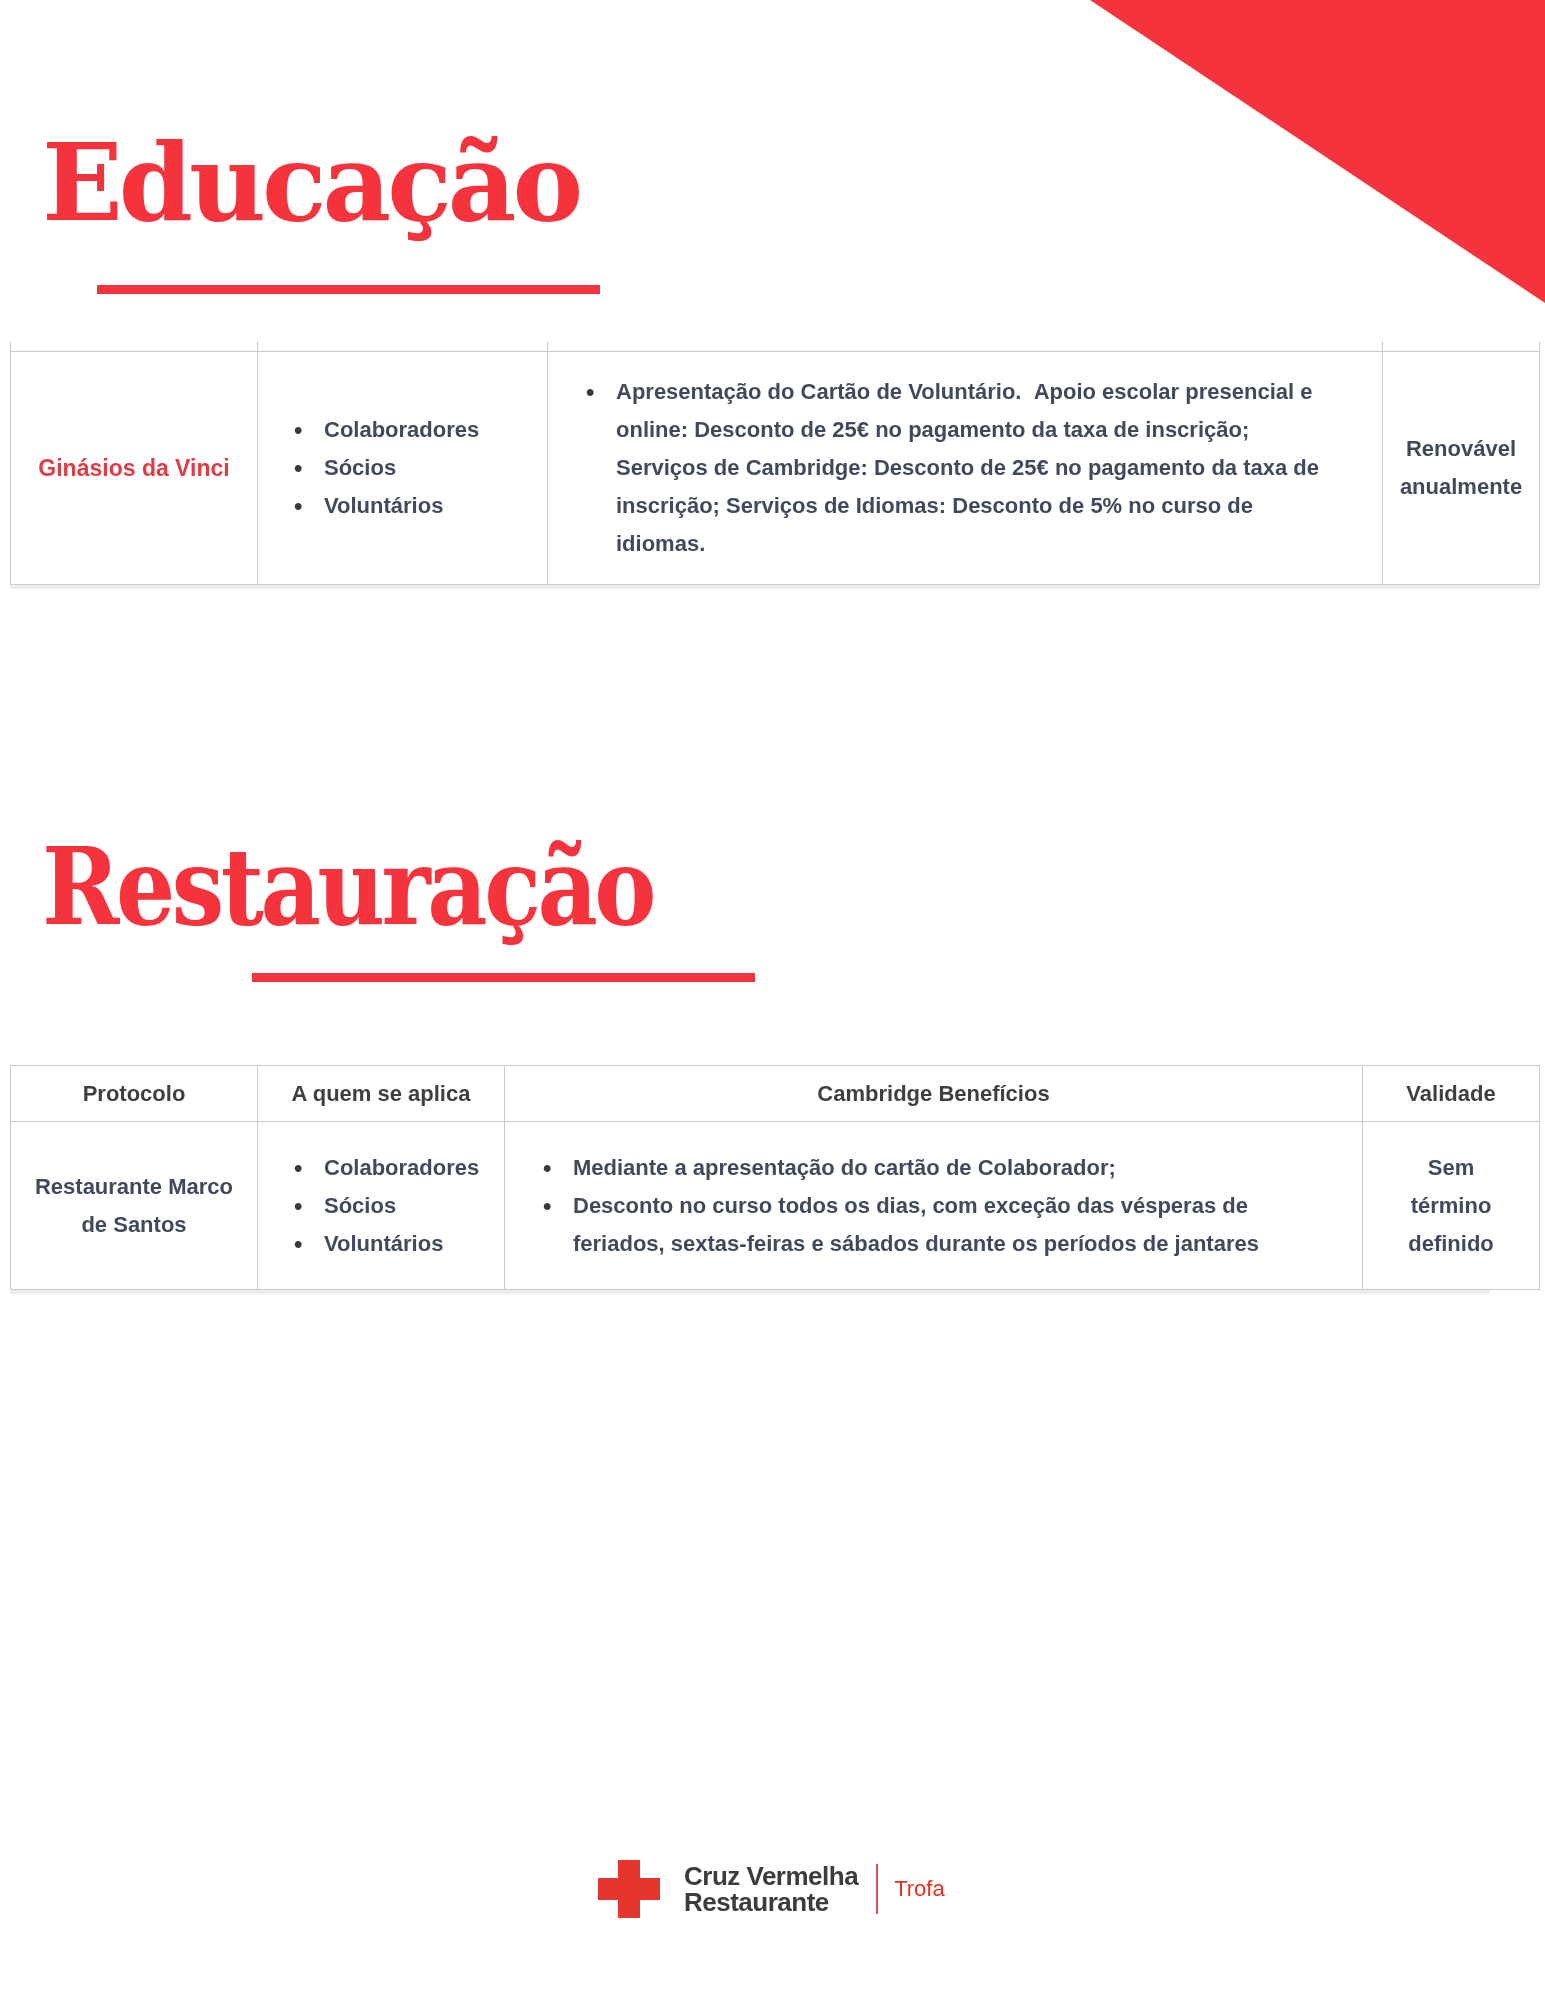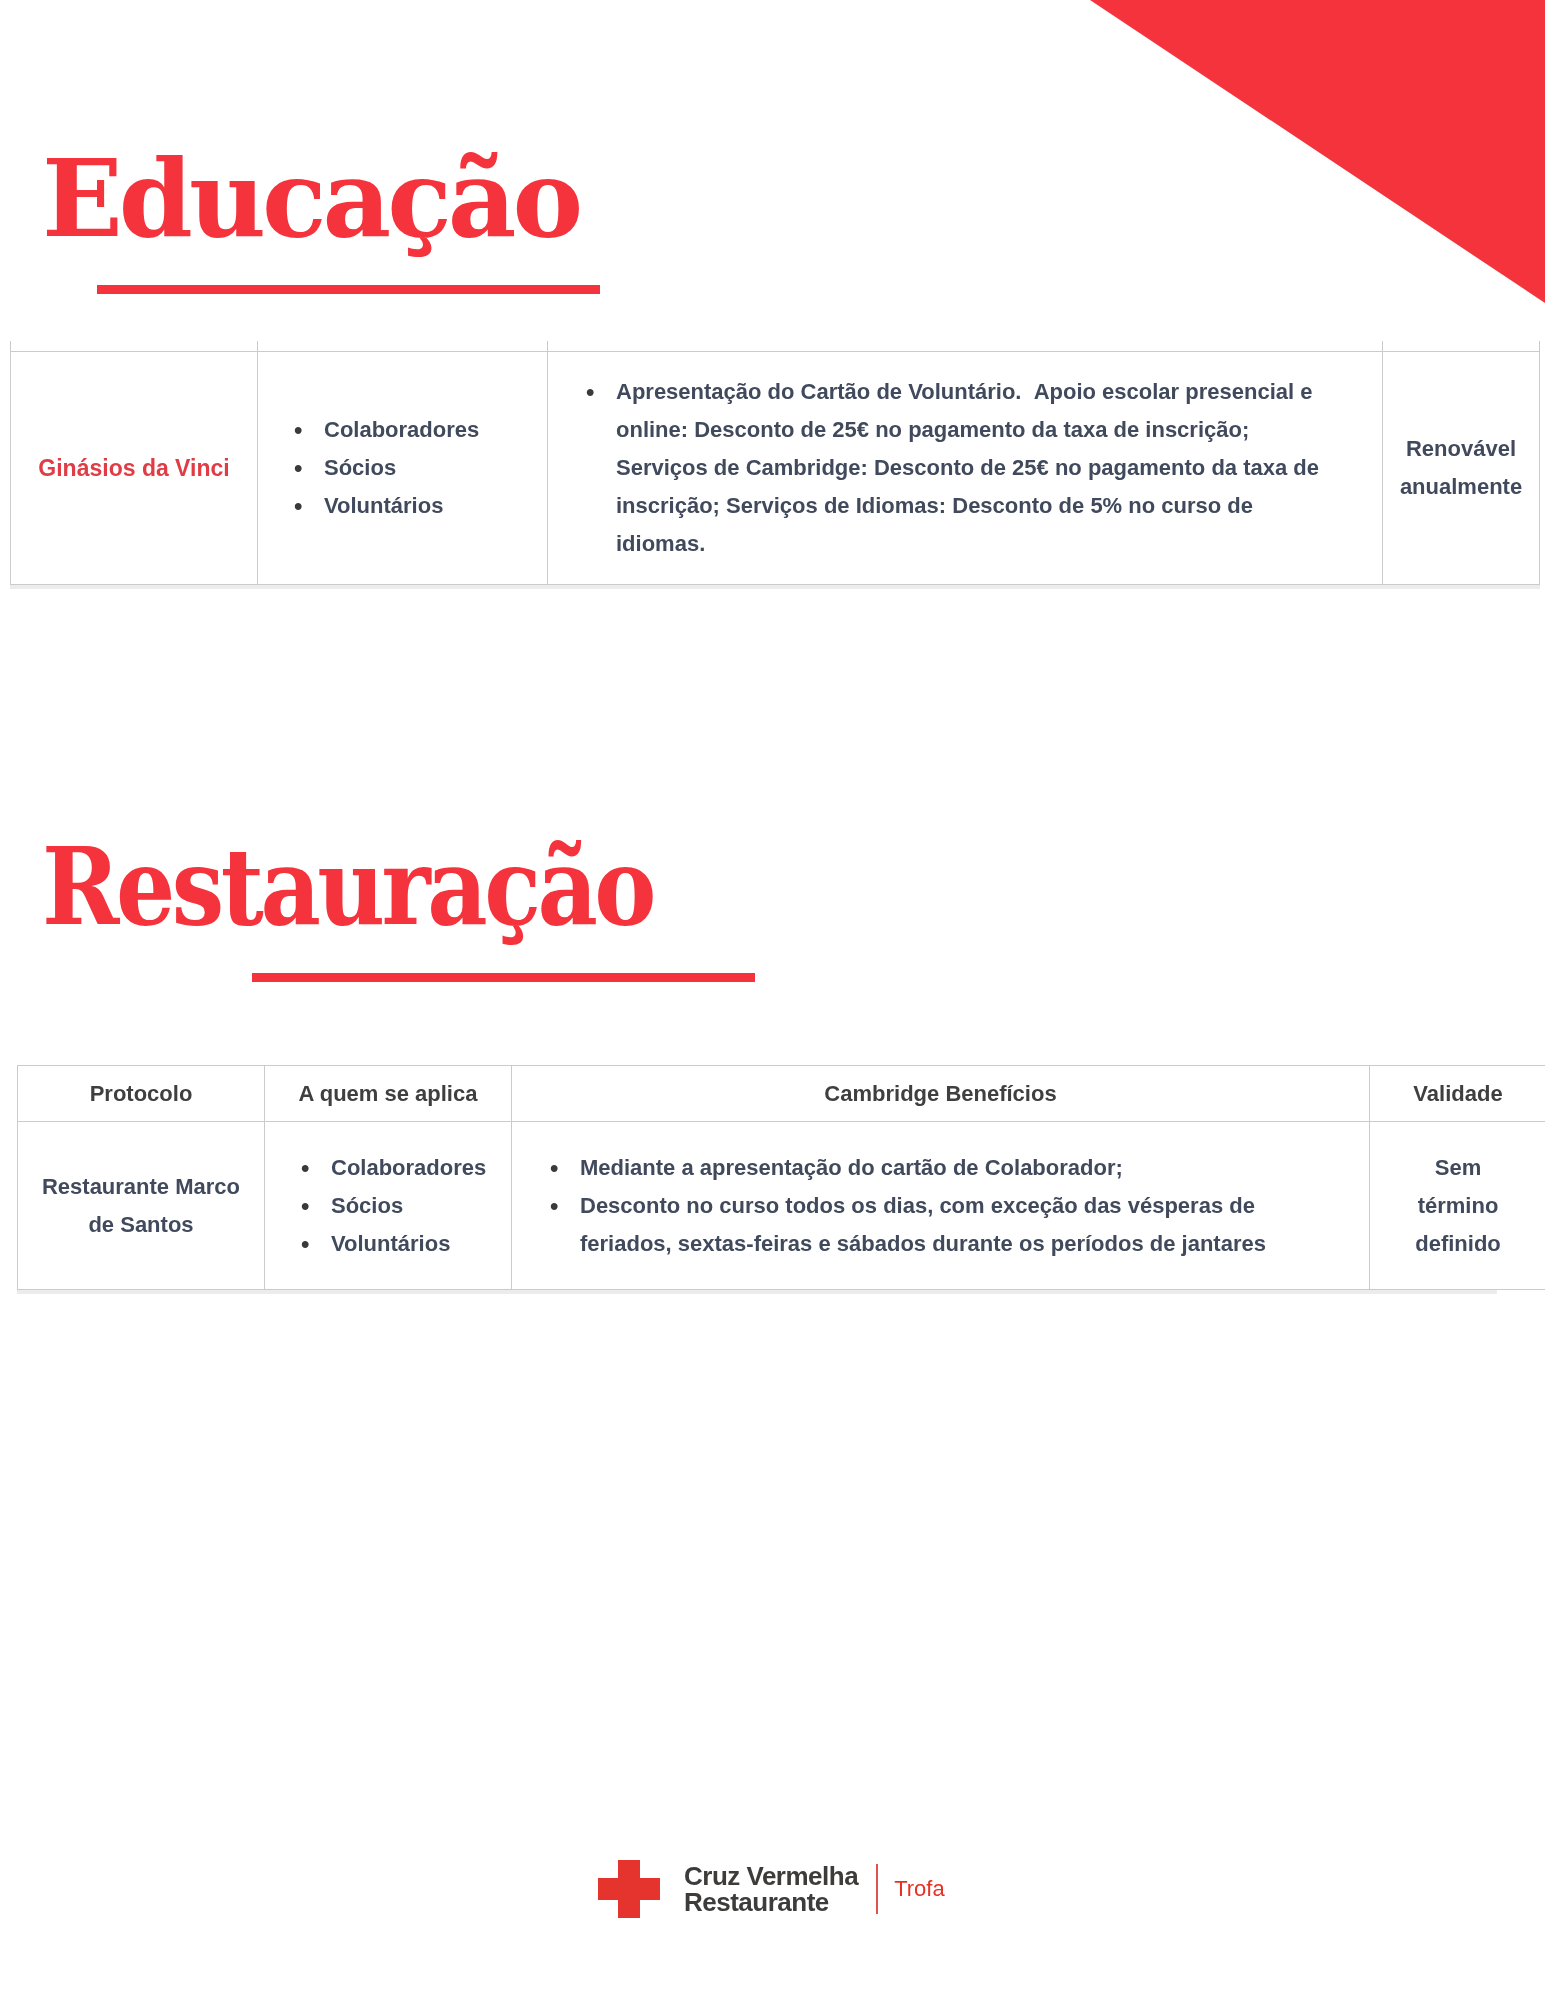--- a/index.html
+++ b/index.html
@@ -13,33 +13,33 @@
     background:#F5333C;
     clip-path:polygon(0 0,100% 0,100% 100%);
   }
   
   .section-title{
     position:absolute;left:42px;margin:0;
     font-family:"DejaVu Serif",serif;font-weight:bold;
     font-size:106px;line-height:1;letter-spacing:-4px;
     color:#F5333C;white-space:nowrap;
   }
-  #title-educacao{top:146px;}
+  #title-educacao{top:130px;}
   #title-restauracao{top:834px;transform:scaleX(.88);transform-origin:left top;}
   .title-underline{position:absolute;height:9px;background:#F5333C;}
   #underline-educacao{left:97px;top:285px;width:503px;}
   #underline-restauracao{left:252px;top:973px;width:503px;}
 
   
   .ptable{position:absolute;left:10px;box-shadow:0 4px 0 #ECECEC;}
   .grid{display:grid;}
   #table-educacao .grid{grid-template-columns:248px 290px 835px 157px;grid-template-rows:10px 234px;}
   #table-restauracao .grid{grid-template-columns:248px 247px 858px 177px;grid-template-rows:57px 168px;}
   #table-educacao{top:341px;width:1530px;}
-  #table-restauracao{top:1065px;width:1480px;margin-left:7px;}
+  #table-restauracao{top:1065px;width:1480px;}
   .cell{
     border-right:1px solid #CBCBCB;border-bottom:1px solid #CBCBCB;
     display:flex;align-items:center;justify-content:center;
     color:#414A5C;font-weight:bold;font-size:22px;line-height:38px;
     box-sizing:border-box;text-align:center;
   }
   .cell.first{border-left:1px solid #CBCBCB;}
   .cell.top{border-top:1px solid #CBCBCB;}
   .clip-cell{border-bottom:none;}
   .t-head{color:#3F3F3F;font-size:22px;}

